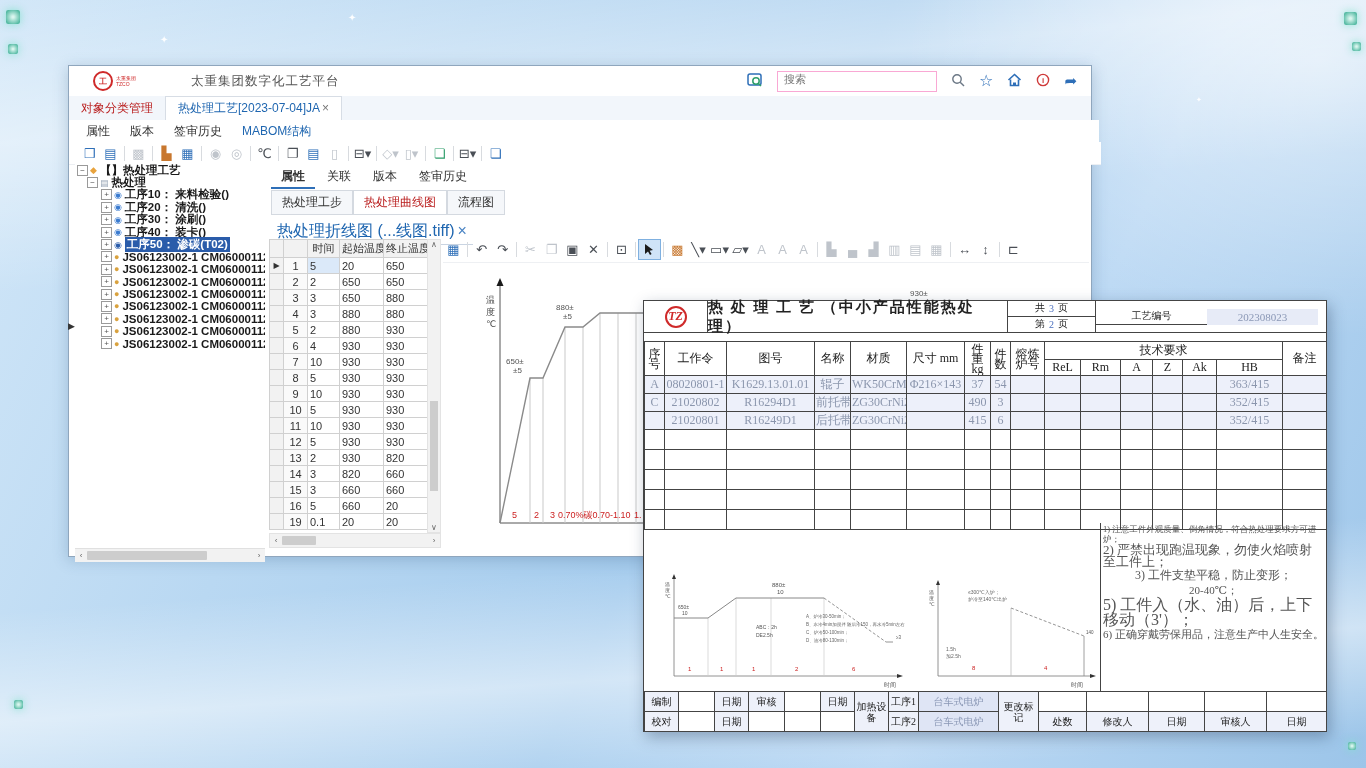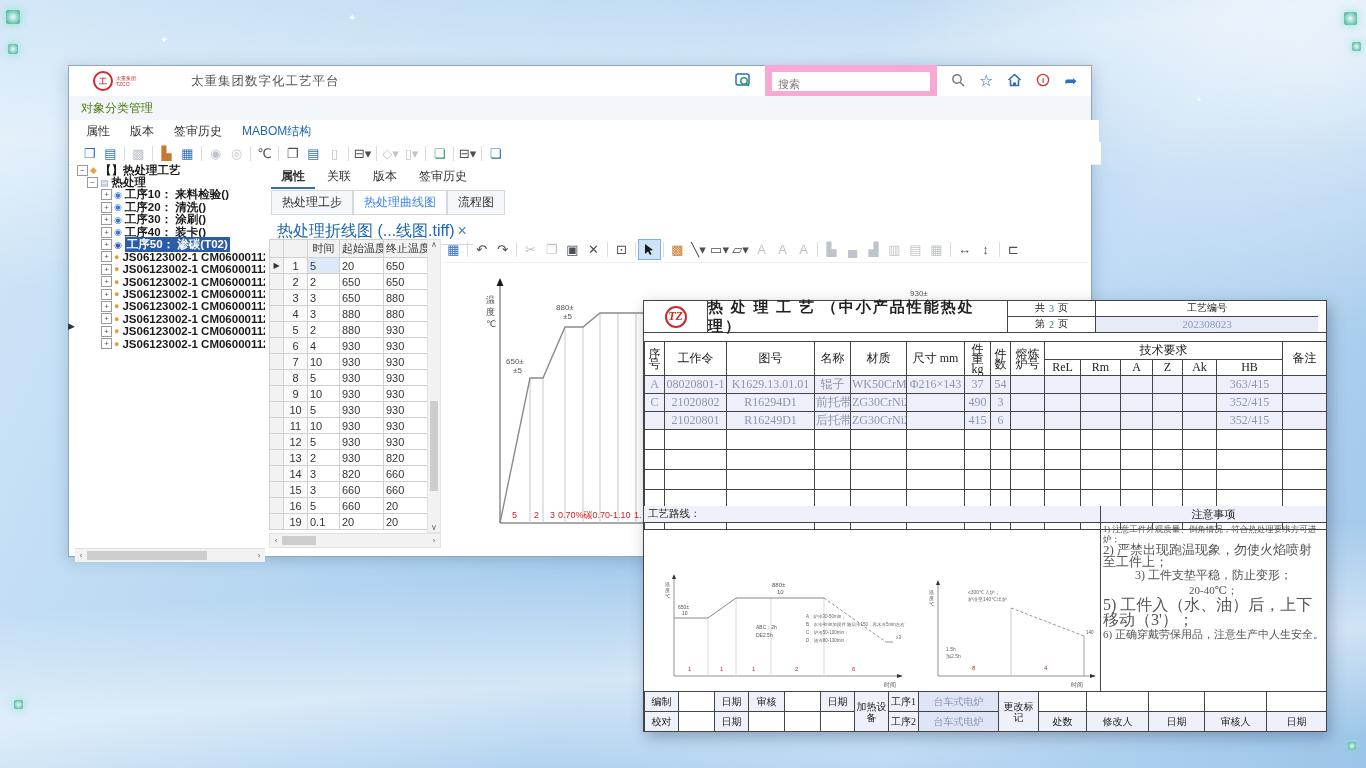--- a/index.html
+++ b/index.html
@@ -13,25 +13,25 @@
   .spk{position:absolute;border-radius:2px;background:radial-gradient(circle,#d9f5ee 10%,#56bba4 80%);box-shadow:0 0 8px rgba(130,225,205,.9)}
   .star-dot{position:absolute;color:rgba(255,255,255,.95);font-size:10px}
   
   #app{position:absolute;left:68px;top:65px;width:1022px;height:490px;background:#fff;border:1px solid #8fa6bd;box-shadow:0 3px 14px rgba(40,80,120,.25);z-index:1}
   #titlebar{position:absolute;left:0;top:0;width:100%;height:30px;display:flex;align-items:center;border-bottom:1px solid #e4e8ee;background:#fff}
   #logo{margin-left:24px;display:flex;align-items:center;gap:3px}
   #logo .ring{width:16px;height:16px;border:2px solid #cf2a2a;border-radius:50%;color:#cf2a2a;font-size:8px;font-weight:bold;display:flex;align-items:center;justify-content:center}
   #logo .ltxt{color:#cf2a2a;font-size:5px;line-height:6px}
   #apptitle{margin-left:55px;font-size:12.5px;color:#555;letter-spacing:1px}
   #tb-right{margin-left:auto;display:flex;align-items:center;gap:14px;margin-right:14px}
-  #searchbox{display:flex;align-items:flex-end;border:7px solid #f9a8d4;height:19px;width:150px;padding:0 4px;font-size:11px;color:#444}
+  #searchbox{display:flex;align-items:flex-start;border:1px solid #f9a8d4;height:19px;width:150px;padding:0 4px;font-size:11px;color:#444}
   #searchbox input{border:none;outline:none;width:100%;font-size:11px;color:#444;font-family:inherit}
   .hicon{font-size:14px;line-height:14px;cursor:pointer}
   #maintabs{position:absolute;left:0;top:30px;width:100%;height:24px;display:flex;align-items:flex-end;background:#f2f6fb;border-bottom:1px solid #dfe5ec}
-  .mtab{padding:3px 12px;font-size:12px;color:#4d7c0f;cursor:pointer}
+  .mtab{padding:3px 12px;font-size:12px;color:#b91c1c;cursor:pointer}
   .mtab.active{background:#fff;border:1px solid #d7dde5;border-bottom:none;color:#1f66b0}
   .mtab .x{color:#777;margin-left:2px}
   #subtabs{position:absolute;left:0;top:54px;width:100%;height:22px;display:flex;align-items:center;gap:2px;border-bottom:1px solid #e6eaf0;background:#fff;padding-left:8px}
   .stab{padding:2px 9px;font-size:12px;color:#333;cursor:pointer}
   .stab.active{color:#1f66b0}
   #toolbar{position:absolute;left:0;top:76px;width:100%;height:22px;display:flex;align-items:center;padding-left:10px;background:#fff;border-bottom:1px solid #eceff3}
   .ti{display:inline-flex;width:21px;height:19px;align-items:center;justify-content:center;font-size:13px;color:#45566b;cursor:pointer;flex:none}
   .ti.blue{color:#2e6fb8}.ti.dis{color:#bfc4cb}.ti.dark{color:#4a4f56}.ti.green{color:#2f9e6b}.ti.orange{color:#c8772e}
   .ti.act{background:#cfe3f7;outline:1px solid #7fb0e0}
   .sep{width:1px;height:15px;background:#d8dbdf;margin:0 3px;flex:none}
@@ -45,21 +45,21 @@
   #tree-hscroll{position:absolute;left:6px;top:482px;width:190px;height:13px;background:#f2f2f2;display:flex;align-items:center;border-top:1px solid #e0e0e0}
   .sb-arrow{font-size:8px;color:#666;width:12px;text-align:center;flex:none}
   .sb-thumb{height:9px;background:#cdcdcd;border-radius:1px}
   
   #rpanel{position:absolute;left:196px;top:98px;width:826px;height:392px;background:#fff}
   #ptabs1{position:absolute;left:6px;top:2px;display:flex;gap:2px}
   .ptab{padding:2px 10px;font-size:12px;color:#333;cursor:pointer}
   .ptab.active{font-weight:bold;border-bottom:2px solid #2e6fb8}
   #ptabs2{position:absolute;left:6px;top:26px;display:flex}
   .btab{padding:3px 10px;font-size:12px;color:#333;border:1px solid #d4d9e0;background:#f5f7fa;cursor:pointer}
-  .btab.active{color:#3b82f6;background:#fff}
+  .btab.active{color:#b91c1c;background:#fff}
   #doctab{position:absolute;left:6px;top:55px;font-size:16px;color:#1f66b0;padding:2px 6px;border-bottom:1px solid #c9d4e2;cursor:pointer}
   #doctab .x{color:#4a84c4;margin-left:3px}
   
   #grid{position:absolute;left:4px;top:75px;width:158px;border-collapse:collapse;table-layout:fixed;font-size:11px;color:#333}
   #grid td,#grid th{border:1px solid #d0d0d0;height:15px;padding:0 2px;overflow:hidden;white-space:nowrap;font-weight:normal}
   #grid th{background:#f2f2f2;text-align:center;height:17px}
   #grid td.mark{background:#f2f2f2;text-align:center;font-size:8px;color:#333}
   #grid td.num{text-align:center;color:#333;background:#fafafa}
   #grid td.selcell{background:#dbe9f9}
   #grid-vscroll{position:absolute;left:162px;top:75px;width:12px;height:292px;background:#f2f2f2;display:flex;flex-direction:column;align-items:center;justify-content:space-between;border:1px solid #e3e3e3}
@@ -73,21 +73,21 @@
   #doc *{box-sizing:border-box}
   #dheader{position:absolute;left:0;top:0;width:100%;height:32px;display:flex;border-bottom:1px solid #444}
   .dh-cell{border-right:1px solid #444;display:flex;align-items:center;justify-content:center}
   #dlogo{width:64px}
   #dlogo .ring{width:22px;height:22px;border:2px solid #cf2a2a;border-radius:50%;color:#cf2a2a;font-weight:bold;font-style:italic;font-size:12px;display:flex;align-items:center;justify-content:center}
   #dtitle{width:300px;font-size:15px;font-weight:bold;letter-spacing:2px}
   #dpages{width:88px;flex-direction:column;padding:0}
   #dpages div{width:100%;height:16px;display:flex;align-items:center;justify-content:center;font-size:10px;gap:4px}
   #dpages div:first-child{border-bottom:1px solid #444}
   #dpages .pn{color:#4a6fbe}
-  #dcode{width:222px;flex-direction:column;border-right:none}
+  #dcode{width:222px;flex-direction:row;border-right:none}
   #dcode div{width:100%;height:16px;display:flex;align-items:center;justify-content:center;font-size:10px}
   #dcode div:first-child{border-bottom:1px solid #444}
   #dcode .cv{background:#e7ebf7;color:#8a97b5;font-size:11px}
   #dtable{position:absolute;left:0;top:40px;width:682px;border-collapse:collapse;table-layout:fixed;font-size:12px}
   #dtable th,#dtable td{border:1px solid #444;padding:0 1px;text-align:center;overflow:hidden;white-space:nowrap;font-weight:normal}
   #dtable th{height:15px}
   #dtable td{height:14px;color:#8b96ad}
   #dtable tr.data td{background:#edf0fa}
   #dtable tr.empty td{height:20px;background:#fff}
   #droute{position:absolute;left:0;top:205px;width:682px;height:17px;display:flex;border-bottom:1px solid #444}
@@ -165,20 +165,23 @@
               <circle cx="7" cy="7" r="5.6" fill="none" stroke="#cf3a3a" stroke-width="1.4"></circle>
               <text x="7" y="10" text-anchor="middle" font-size="8" fill="#cf3a3a" font-weight="bold">i</text>
             </svg>
         </span>
         <span class="hicon" style="color:#2e6fb8;font-size:15px">➦</span>
       </div>
     </div>
 
     <div id="maintabs">
       <span class="mtab">对象分类管理</span>
+      <span class="mtab active">
+        <span>热处理工艺[2023-07-04]JA</span><span class="x">×</span>
+      </span>
     </div>
 
     <div id="subtabs">
       <span class="stab">属性</span>
       <span class="stab">版本</span>
       <span class="stab">签审历史</span>
       <span class="stab active">MABOM结构</span>
     </div>
 
     <div id="toolbar">
@@ -740,24 +743,20 @@
             <td></td>
             <td></td>
             <td></td>
             <td></td>
             <td></td>
             <td></td>
           </tr>
     </tbody>
       </table>
 
-    <div id="droute">
-      <div class="rl">工艺路线：</div>
-      <div class="rt">注意事项</div>
-    </div>
 
     <div id="dmid">
       <div id="dcharts">
 
         <svg width="250" height="135" style="position:absolute;left:12px;top:33px">
           <line x1="18" y1="22" x2="18" y2="120" stroke="#777" stroke-width="0.8"></line>
           <polygon points="18,18 16,23 20,23" fill="#333"></polygon>
           <line x1="18" y1="120" x2="243" y2="120" stroke="#777" stroke-width="0.8"></line>
           <polygon points="247,120 241,118 241,122" fill="#333"></polygon>
           <text x="9" y="30" font-size="5" fill="#555">温</text>

